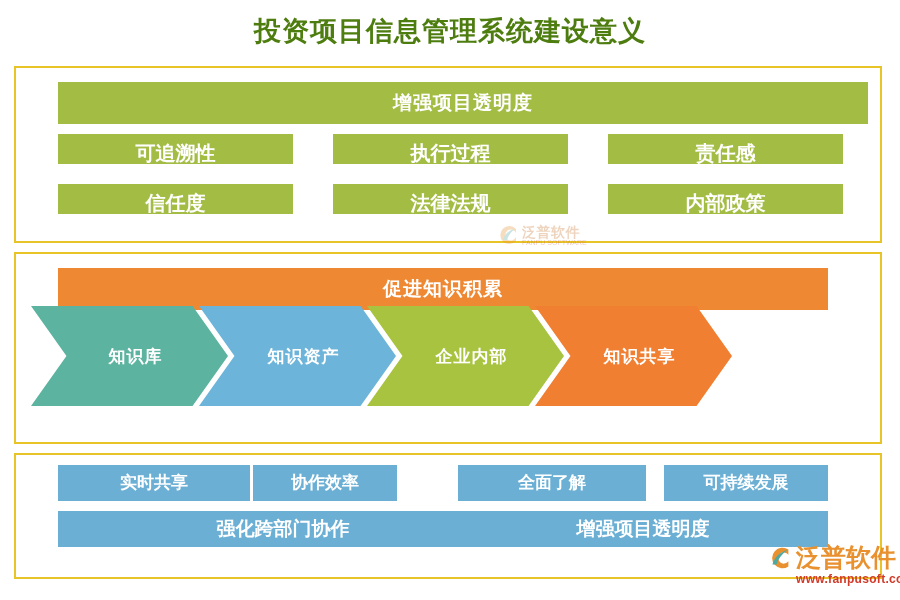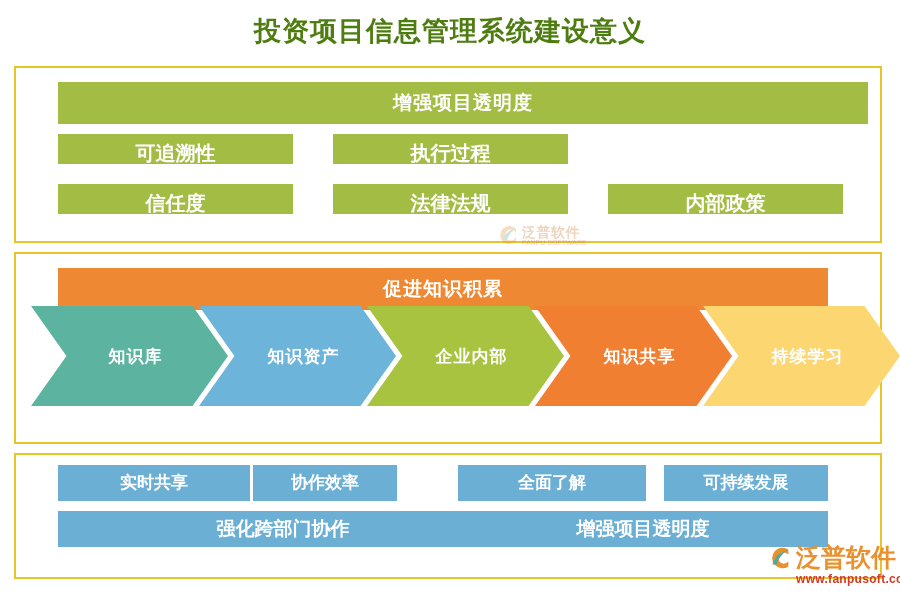--- a/index.html
+++ b/index.html
@@ -207,20 +207,21 @@
 <body>
 
 <div class="page-title">投资项目信息管理系统建设意义</div>
 
 <div class="section" id="section-transparency">
 
   <div class="banner banner-green" id="banner-transparency">增强项目透明度</div>
 
   <div class="box box-green s1-box s1-c1 s1-r1">可追溯性</div>
   <div class="box box-green s1-box s1-c2 s1-r1">执行过程</div>
+  <div class="box box-green s1-box s1-c3 s1-r1">责任感</div>
 
   <div class="box box-green s1-box s1-c1 s1-r2">信任度</div>
   <div class="box box-green s1-box s1-c2 s1-r2">法律法规</div>
   <div class="box box-green s1-box s1-c3 s1-r2">内部政策</div>
 
   <div class="watermark">
     <svg width="24" height="24" viewBox="0 0 24 24">
       <path d="M20,6 A9,9 0 1 0 20,18 L20,14 A5.5,5.5 0 1 1 20,10 Z" fill="#E8912E"></path>
       <path d="M7,17 C9,10 14,7 19,6 C15,9 12,13 11,17 Z" fill="#4FA8A0"></path>
     </svg>
@@ -239,23 +240,20 @@
     </div>
     <div class="chevron ch-1" style="background:#6CB4D9">
       <span>知识资产</span>
     </div>
     <div class="chevron ch-2" style="background:#A8C33F">
       <span>企业内部</span>
     </div>
     <div class="chevron ch-3" style="background:#F07F32">
       <span>知识共享</span>
     </div>
-    <div class="chevron ch-4" style="background:#FBD671">
-      <span>持续学习</span>
-    </div>
   </div>
 </div>
 
 <div class="section" id="section-collab">
 
   <div class="box box-blue s3-small s3-a">实时共享</div>
   <div class="box box-blue s3-small s3-b">协作效率</div>
   <div class="box box-blue s3-small s3-c">全面了解</div>
   <div class="box box-blue s3-small s3-d">可持续发展</div>
 

